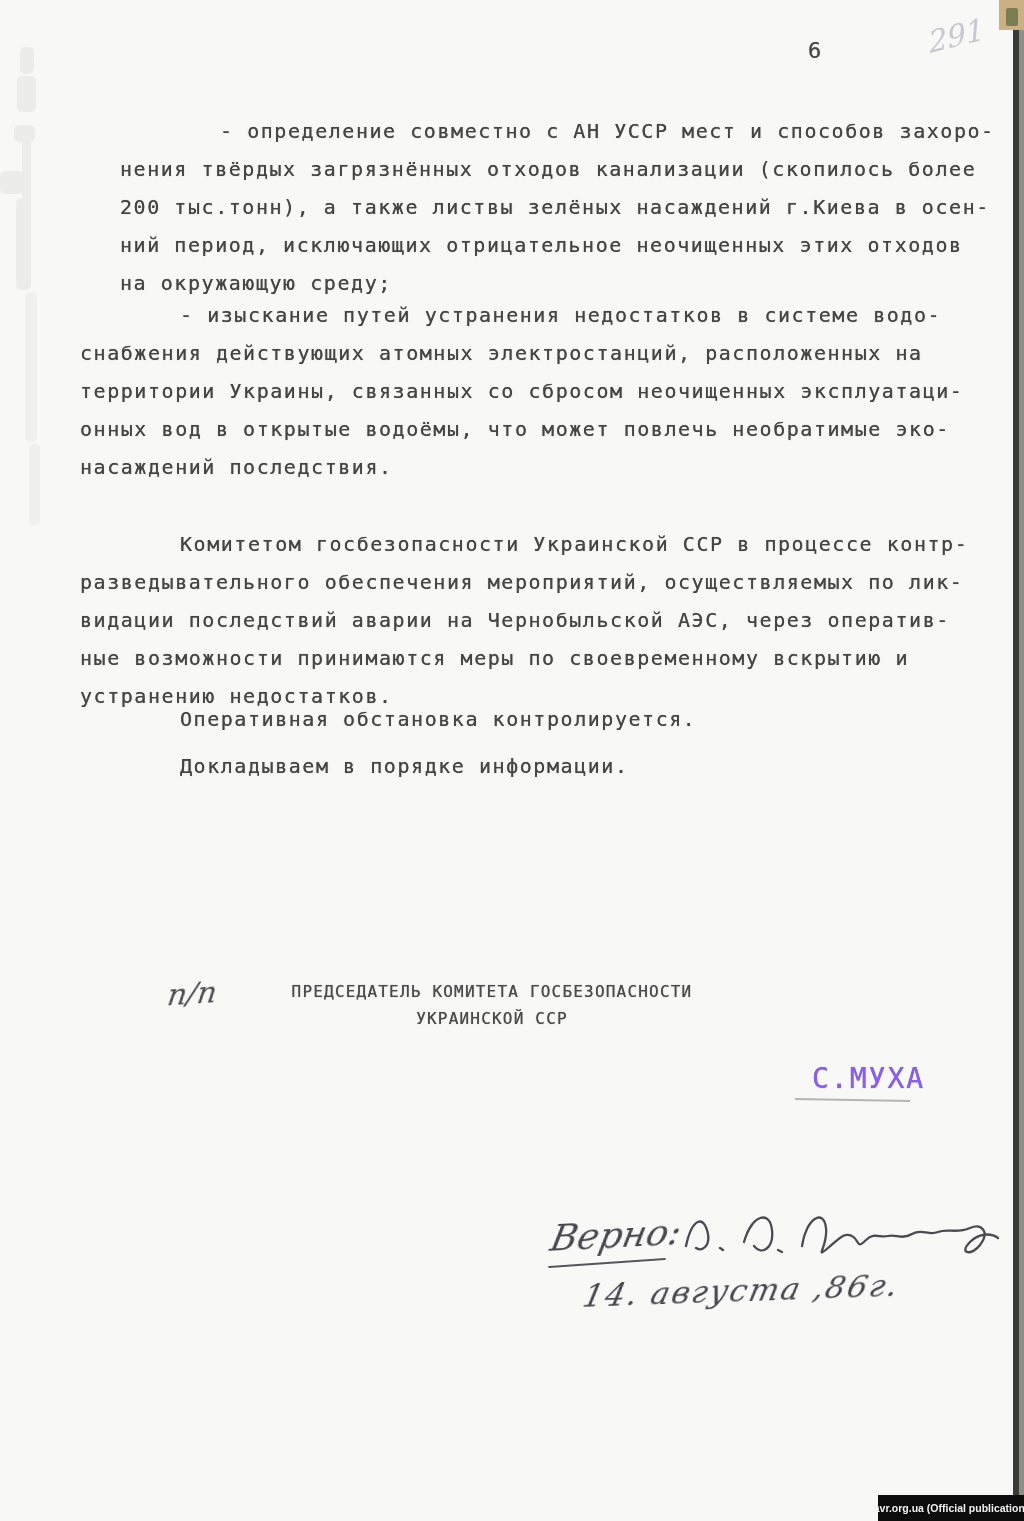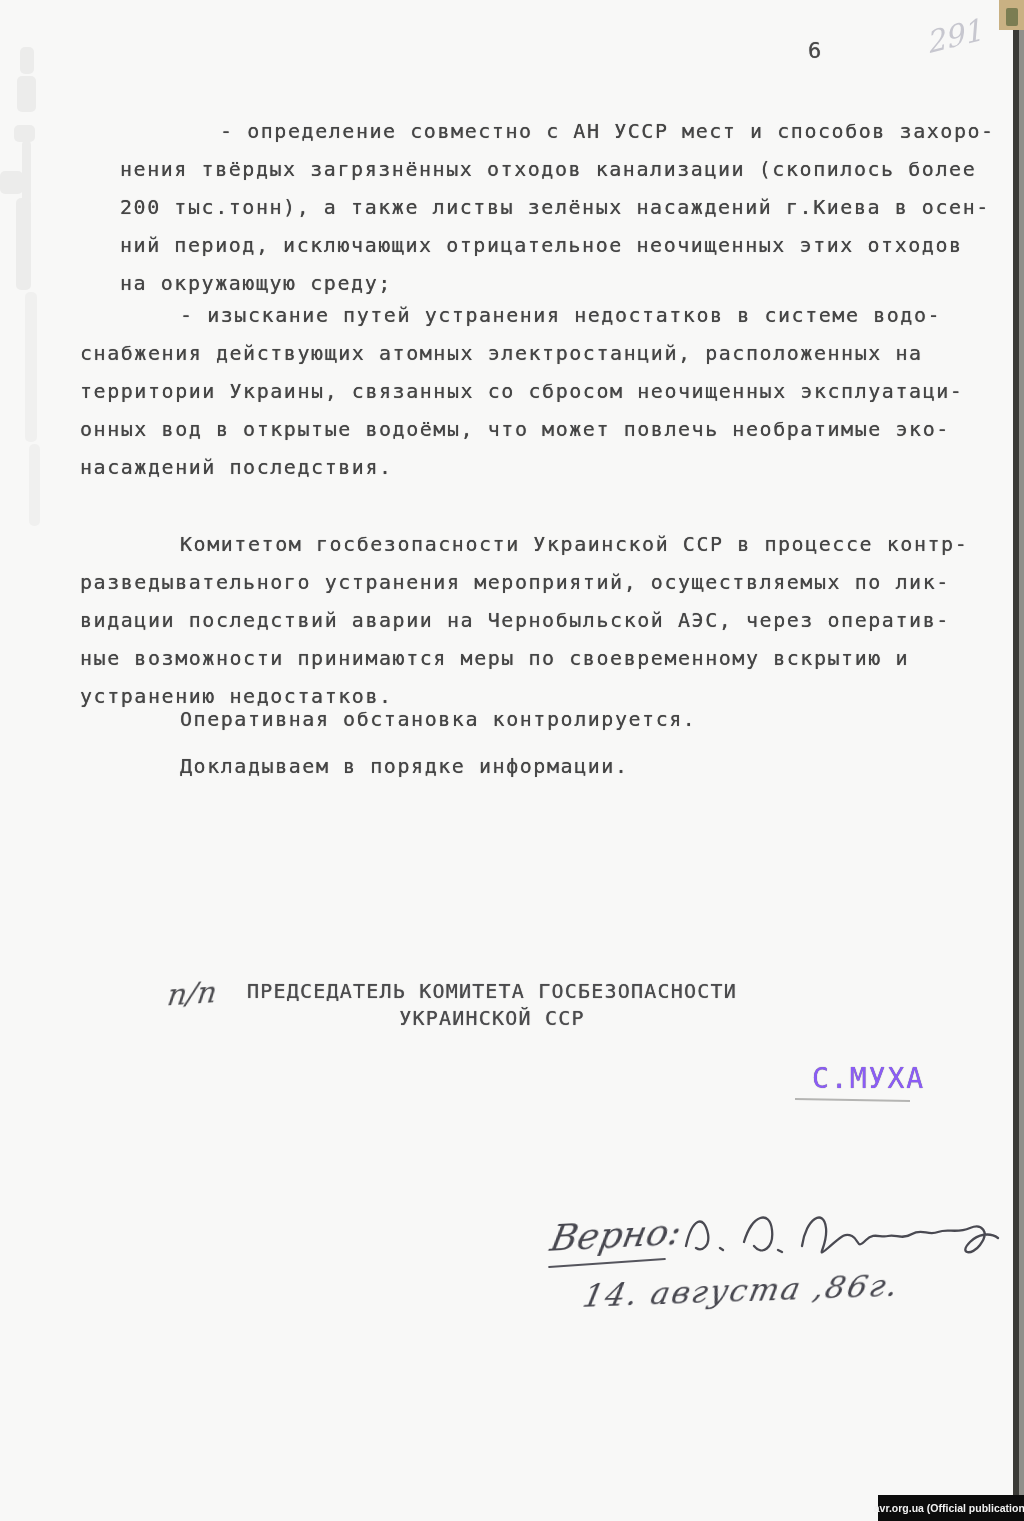--- a/index.html
+++ b/index.html
@@ -95,21 +95,21 @@
     font-size: 30px;
     color: #4c4c50;
     transform: skewX(-12deg) rotate(-4deg);
     filter: blur(0.2px);
   }
   .sig-title {
     position: absolute;
     left: 222px; top: 978px;
     width: 540px;
     text-align: center;
-    font-size: 20px;
+    font-size: 16px;
     letter-spacing: 1.2px;
     line-height: 27px;
     color: #4b4b4d;
     text-shadow: 0 0 0.8px #5a5a5a;
     filter: blur(0.35px);
     white-space: nowrap;
   }
   .signer-name {
     position: absolute;
     left: 812px; top: 1062px;
@@ -208,21 +208,21 @@
 <div class="para typed" style="top: 296px;">
   <div class="line indent">- изыскание путей устранения недостатков в системе водо-</div>
   <div class="line">снабжения действующих атомных электростанций, расположенных на</div>
   <div class="line">территории Украины, связанных со сбросом неочищенных эксплуатаци-</div>
   <div class="line">онных вод в открытые водоёмы, что может повлечь необратимые эко-</div>
   <div class="line">насаждений последствия.</div>
 </div>
 
 <div class="para typed" style="top: 481px; margin-top: 44px;">
   <div class="line indent">Комитетом госбезопасности Украинской ССР в процессе контр-</div>
-  <div class="line">разведывательного устранения мероприятий, осуществляемых по лик-</div>
+  <div class="line">разведывательного обеспечения мероприятий, осуществляемых по лик-</div>
   <div class="line">видации последствий аварии на Чернобыльской АЭС, через оператив-</div>
   <div class="line">ные возможности принимаются меры по своевременному вскрытию и</div>
   <div class="line">устранению недостатков.</div>
 </div>
 
 <div class="para typed" style="top: 700px;">
   <div class="line indent">Оперативная обстановка контролируется.</div>
 </div>
 <div class="para typed" style="top: 715px; margin-top: 32px;">
   <div class="line indent">Докладываем в порядке информации.</div>

